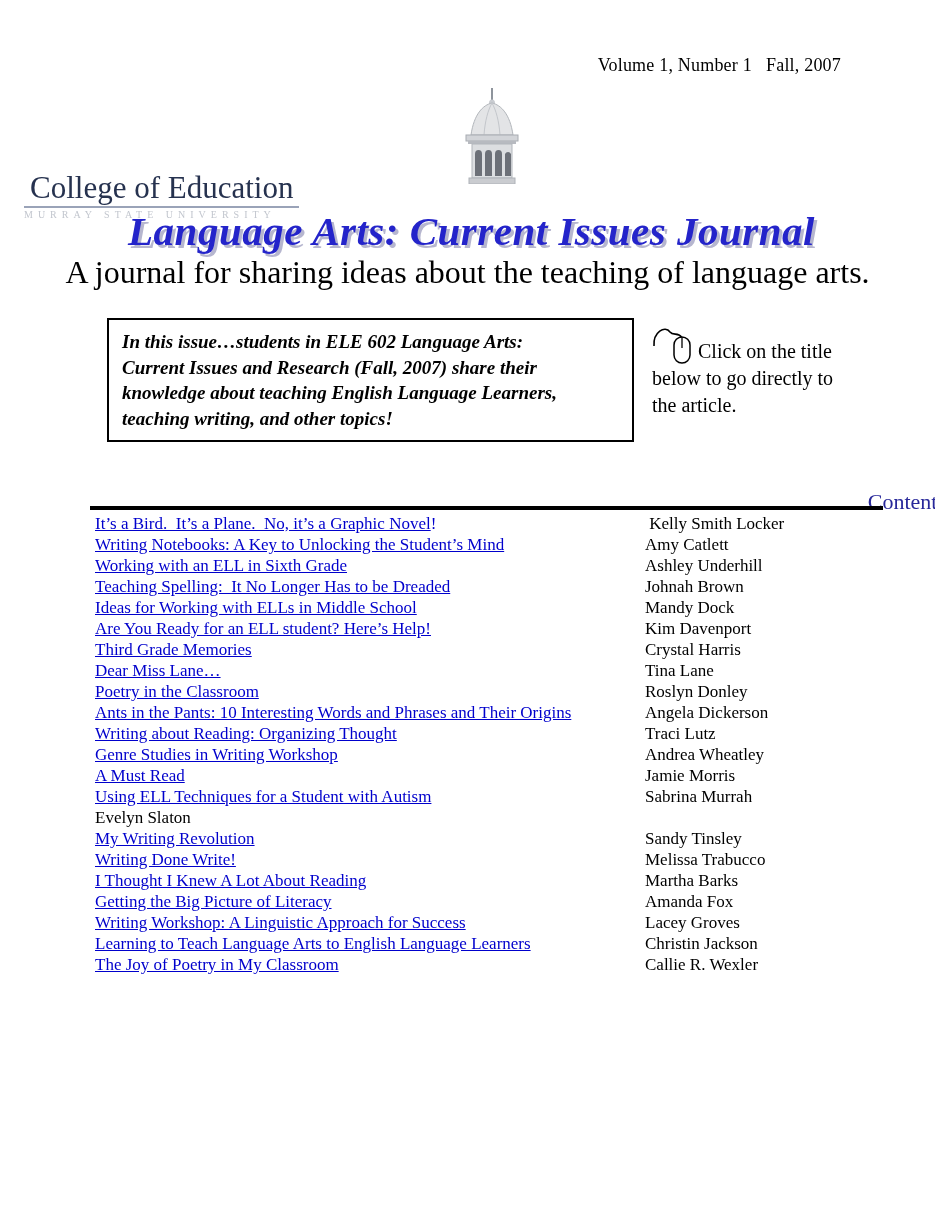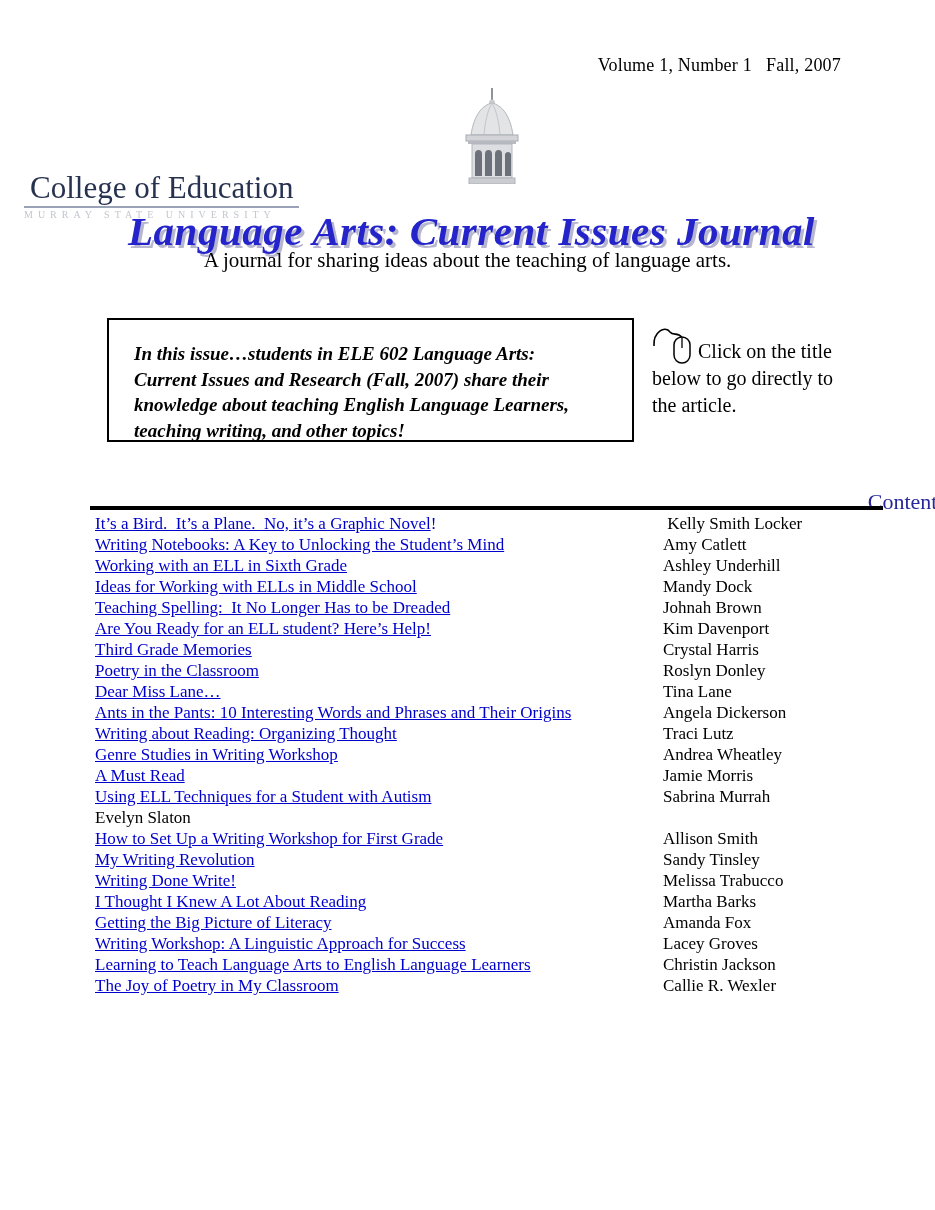--- a/index.html
+++ b/index.html
@@ -36,33 +36,33 @@
   
   .title{
     position:absolute;top:203px;left:0;width:100%;margin:4px;
     text-align:center;
     font-size:41px;font-weight:bold;font-style:italic;
     color:#2424ca;
     text-shadow:3px 3px 0 #b6b6cf;
     letter-spacing:.5px;
   }
   .subtitle{
-    position:absolute;top:248px;left:0;width:100%;
-    text-align:center;font-size:21px;
+    position:absolute;top:254px;left:0;width:100%;
+    text-align:center;font-size:32px;
   }
 
   
   .issue-box{
     position:absolute;top:318px;left:107px;
     width:527px;height:124px;box-sizing:border-box;
     border:2px solid #000;
     padding:9px 13px;
   }
   .issue-box p{
-    margin:12px;font-size:19px;line-height:25.5px;
+    margin:0;font-size:19px;line-height:25.5px;
     font-weight:bold;font-style:italic;
     white-space:pre-line;
   }
 
   
   .click-note{position:absolute;top:324px;left:652px;width:212px;}
   .mouse-icon{position:absolute;left:0;top:0;width:44px;height:42px;}
   .note-text{
     display:block;font-size:20px;line-height:27px;
     padding-top:14px;text-indent:46px;
@@ -73,21 +73,21 @@
   .contents-heading{
     position:absolute;top:478px;left:0;width:100%;margin:11px;
     text-align:right;font-size:22px;font-weight:normal;
     color:#28289a;
   }
   .rule{
     position:absolute;top:506px;left:90px;width:793px;height:4px;
     background:#000;
   }
   .contents-list{position:absolute;top:513px;left:95px;width:760px;}
-  .row{display:flex;height:21px;font-size:17px;line-height:21px;gap:18px;}
+  .row{display:flex;height:21px;font-size:17px;line-height:21px;}
   .cell-title{width:550px;white-space:nowrap;overflow:hidden;}
   .cell-title a{color:#0000cc;text-decoration:underline;cursor:pointer;}
   .cell-title .suffix{color:#0000cc;text-decoration:none;}
   .cell-author{flex:1;white-space:pre;}
 </style>
 </head>
 <body>
 
 <div class="page">
 
@@ -152,44 +152,44 @@
       </div>
       <div class="row">
         <div class="cell-title"><a href="#">Writing Notebooks: A Key to Unlocking the Student’s Mind</a></div>
         <div class="cell-author">Amy Catlett</div>
       </div>
       <div class="row">
         <div class="cell-title"><a href="#">Working with an ELL in Sixth Grade</a></div>
         <div class="cell-author">Ashley Underhill</div>
       </div>
       <div class="row">
+        <div class="cell-title"><a href="#">Teaching Spelling:&nbsp; It No Longer Has to be Dreaded</a></div>
+        <div class="cell-author">Johnah Brown</div>
+      </div>
+      <div class="row">
         <div class="cell-title"><a href="#">Ideas for Working with ELLs in Middle School</a></div>
         <div class="cell-author">Mandy Dock</div>
       </div>
       <div class="row">
-        <div class="cell-title"><a href="#">Teaching Spelling:&nbsp; It No Longer Has to be Dreaded</a></div>
-        <div class="cell-author">Johnah Brown</div>
-      </div>
-      <div class="row">
         <div class="cell-title"><a href="#">Are You Ready for an ELL student? Here’s Help!</a></div>
         <div class="cell-author">Kim Davenport</div>
       </div>
       <div class="row">
         <div class="cell-title"><a href="#">Third Grade Memories</a></div>
         <div class="cell-author">Crystal Harris</div>
       </div>
       <div class="row">
+        <div class="cell-title"><a href="#">Dear Miss Lane…</a></div>
+        <div class="cell-author">Tina Lane</div>
+      </div>
+      <div class="row">
         <div class="cell-title"><a href="#">Poetry in the Classroom</a></div>
         <div class="cell-author">Roslyn Donley</div>
       </div>
       <div class="row">
-        <div class="cell-title"><a href="#">Dear Miss Lane…</a></div>
-        <div class="cell-author">Tina Lane</div>
-      </div>
-      <div class="row">
         <div class="cell-title"><a href="#">Ants in the Pants: 10 Interesting Words and Phrases and Their Origins</a></div>
         <div class="cell-author">Angela Dickerson</div>
       </div>
       <div class="row">
         <div class="cell-title"><a href="#">Writing about Reading: Organizing Thought</a></div>
         <div class="cell-author">Traci Lutz</div>
       </div>
       <div class="row">
         <div class="cell-title"><a href="#">Genre Studies in Writing Workshop</a></div>
         <div class="cell-author">Andrea Wheatley</div>
@@ -199,24 +199,20 @@
         <div class="cell-author">Jamie Morris</div>
       </div>
       <div class="row">
         <div class="cell-title"><a href="#">Using ELL Techniques for a Student with Autism</a></div>
         <div class="cell-author">Sabrina Murrah</div>
       </div>
       <div class="row">
         <div class="cell-author">Evelyn Slaton</div>
       </div>
       <div class="row">
-        <div class="cell-title"><a href="#">How to Set Up a Writing Workshop for First Grade</a></div>
-        <div class="cell-author">Allison Smith</div>
-      </div>
-      <div class="row">
         <div class="cell-title"><a href="#">My Writing Revolution</a></div>
         <div class="cell-author">Sandy Tinsley</div>
       </div>
       <div class="row">
         <div class="cell-title"><a href="#">Writing Done Write!</a></div>
         <div class="cell-author">Melissa Trabucco</div>
       </div>
       <div class="row">
         <div class="cell-title"><a href="#">I Thought I Knew A Lot About Reading</a></div>
         <div class="cell-author">Martha Barks</div>

